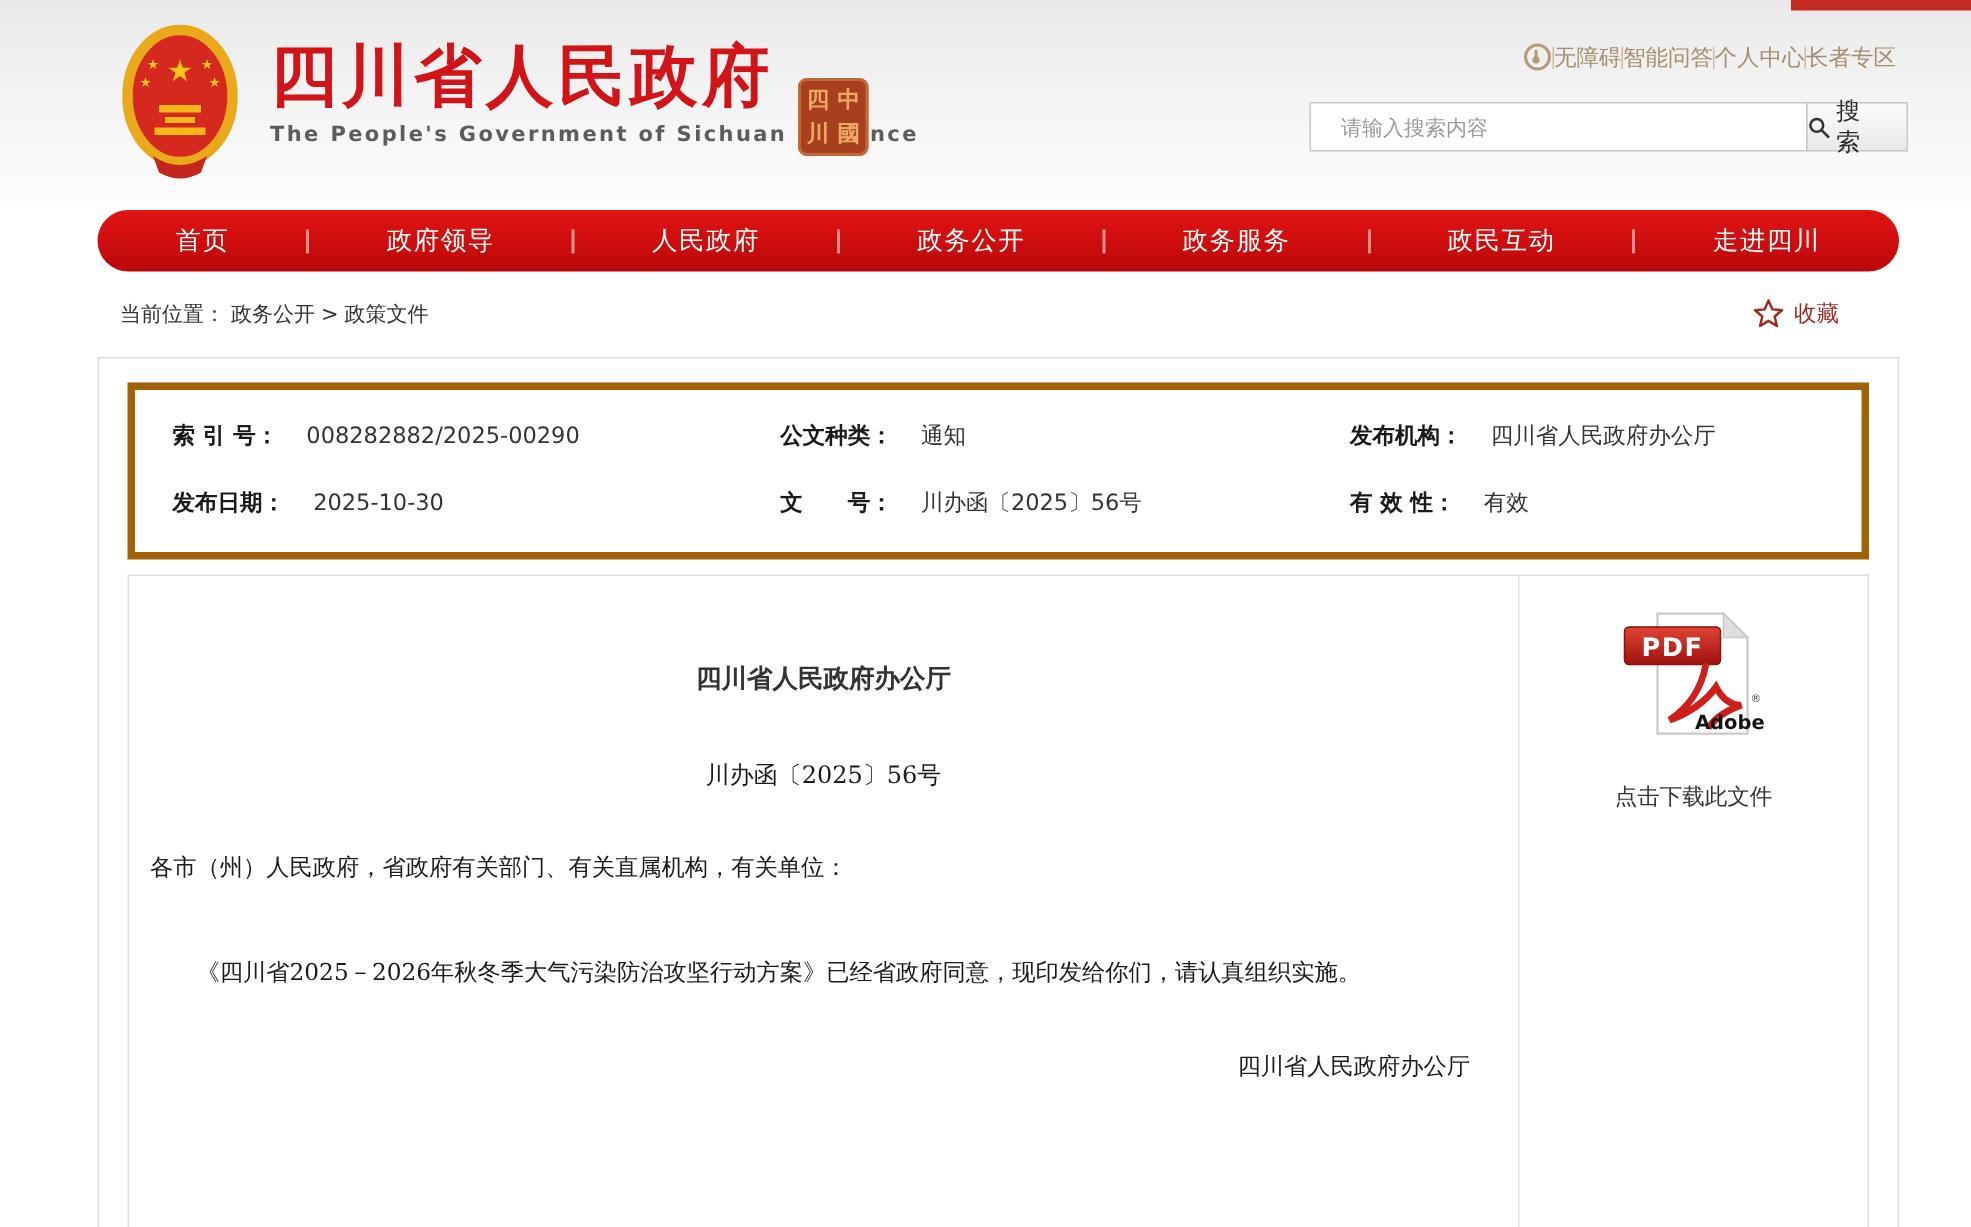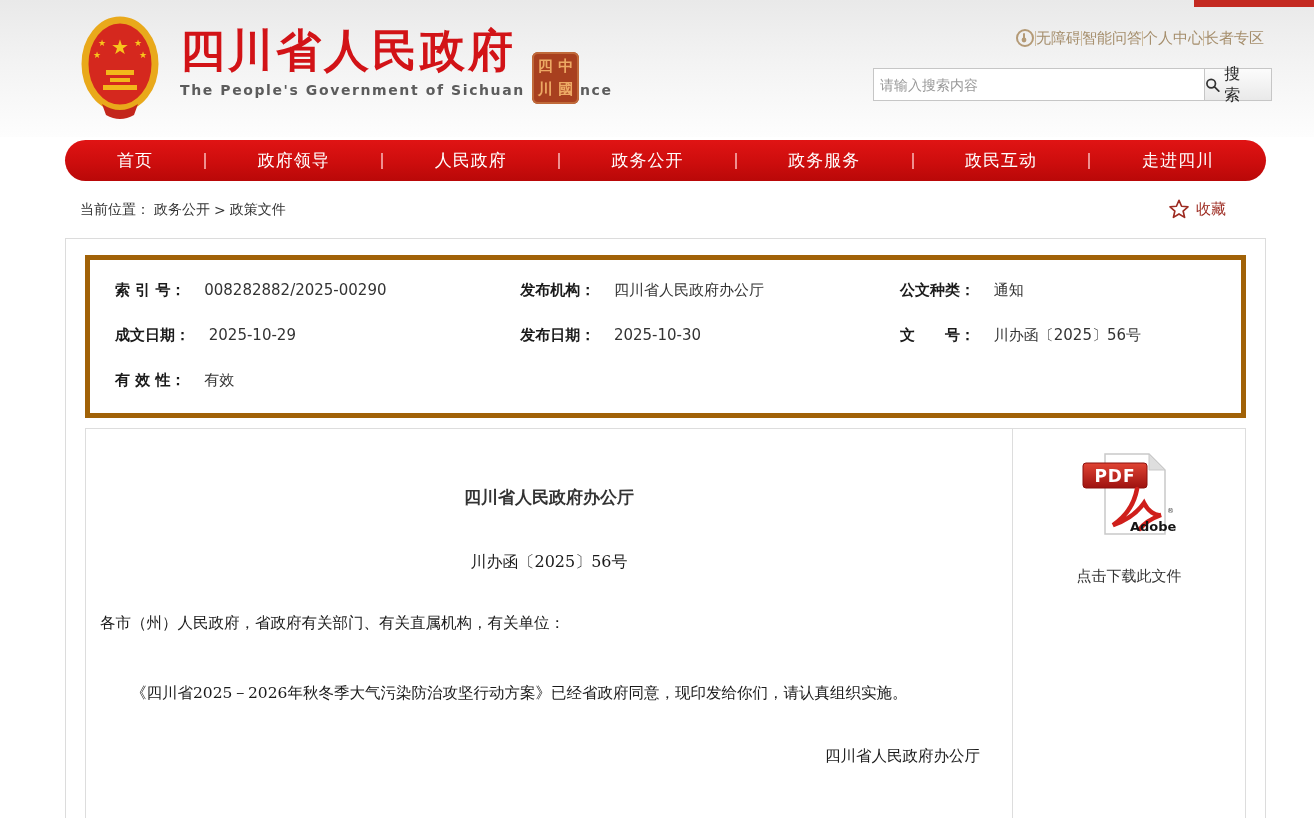--- a/index.html
+++ b/index.html
@@ -22,21 +22,21 @@
     justify-items:center; padding:3px; box-shadow:inset 0 0 0 2px #c06a3a; }
   .seal span { color:#eda964; font-size:15px; font-weight:bold; font-family:"DejaVu Serif",serif; line-height:1; }
 
   .quick-links { position:absolute; top:28px; right:50px; display:flex; align-items:center;
     gap:0; font-size:15px; color:#a58e6c; }
   .quick-links .ql-item { cursor:pointer; }
   .ql-sep { width:1px; height:15px; background:#cdbb9e; }
 
   .search-bar { position:absolute; top:68px; right:42px; display:flex; align-items:center; }
   .search-input { width:332px; height:33px; border:1px solid #c6c6c6; background:#fff;
-    font-size:14px; padding:0 6px; color:#333; outline:none; }
+    font-size:14px; padding:0 20px; color:#333; outline:none; }
   .search-input::placeholder { color:#9a9a9a; }
   .search-btn { height:33px; width:68px; margin-left:-1px; border:1px solid #c6c6c6;
     background:linear-gradient(180deg,#fcfcfc,#e9e9e9); display:flex; align-items:center;
     justify-content:center; gap:4px; font-size:16px; color:#2b2b2b; cursor:pointer; letter-spacing:4px; }
 
   
   .nav { position:absolute; left:65px; top:140px; width:1201px; height:41px; border-radius:21px;
     background:linear-gradient(180deg,#e01414 0%,#cd0d0d 55%,#b90808 100%);
     display:flex; align-items:center; justify-content:space-between; padding:0 52px; }
   .nav-item { color:#fff; font-size:17px; font-weight:normal; letter-spacing:1px; cursor:pointer; white-space:nowrap; }
@@ -167,30 +167,26 @@
 </div>
 
 <div class="container">
 
   <div class="meta-box">
     <div class="meta-cell">
       <span class="meta-label">索 引 号：</span>
       <span class="meta-value">008282882/2025-00290</span>
     </div>
     <div class="meta-cell">
+      <span class="meta-label">公文种类：</span>
+      <span class="meta-value">通知</span>
+    </div>
+    <div class="meta-cell">
       <span class="meta-label">发布机构：</span>
       <span class="meta-value">四川省人民政府办公厅</span>
-    </div>
-    <div class="meta-cell">
-      <span class="meta-label">公文种类：</span>
-      <span class="meta-value">通知</span>
-    </div>
-    <div class="meta-cell">
-      <span class="meta-label">成文日期：</span>
-      <span class="meta-value">2025-10-29</span>
     </div>
     <div class="meta-cell">
       <span class="meta-label">发布日期：</span>
       <span class="meta-value">2025-10-30</span>
     </div>
     <div class="meta-cell">
       <span class="meta-label">文　　号：</span>
       <span class="meta-value">川办函〔2025〕56号</span>
     </div>
     <div class="meta-cell">

